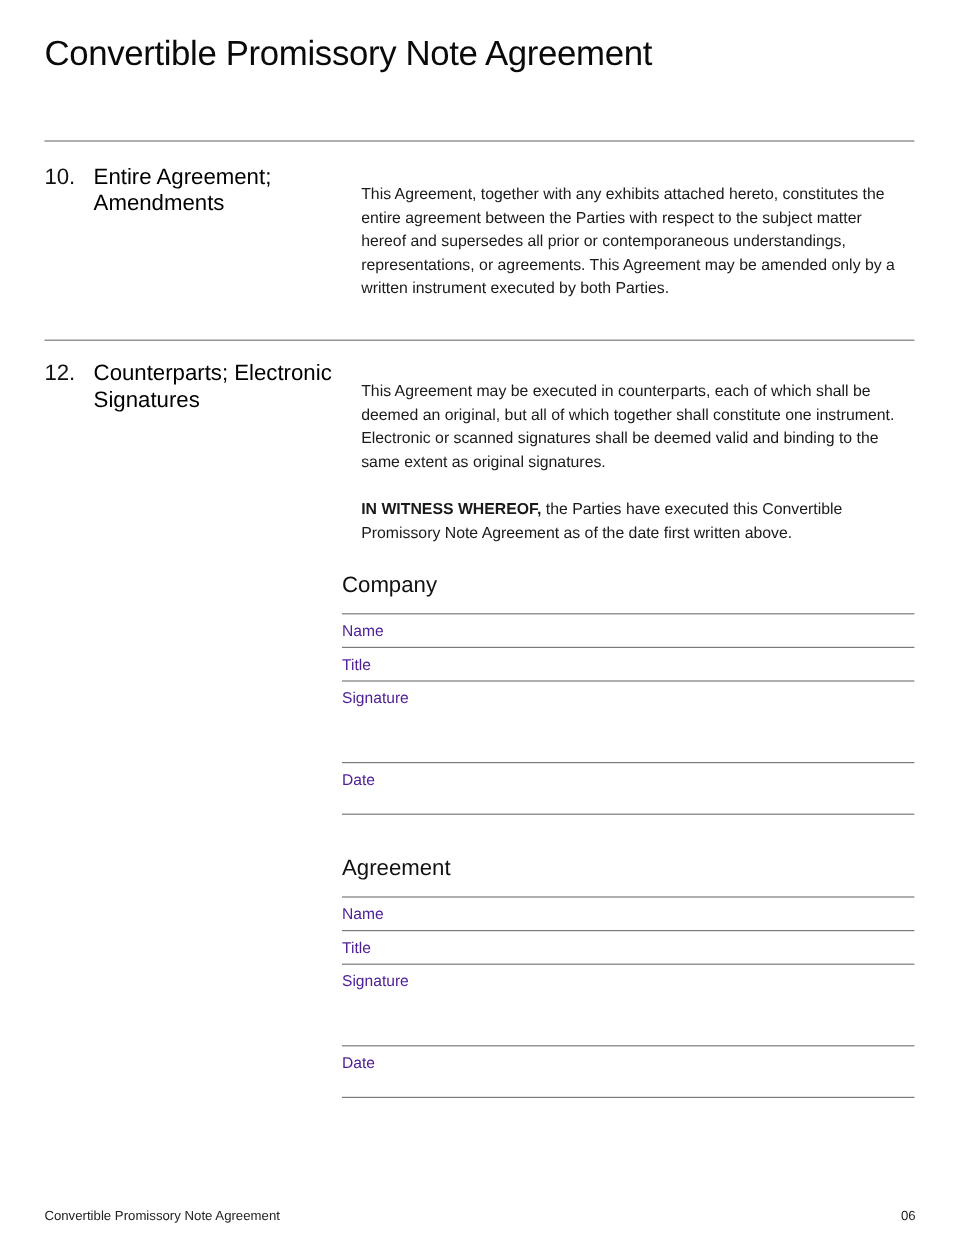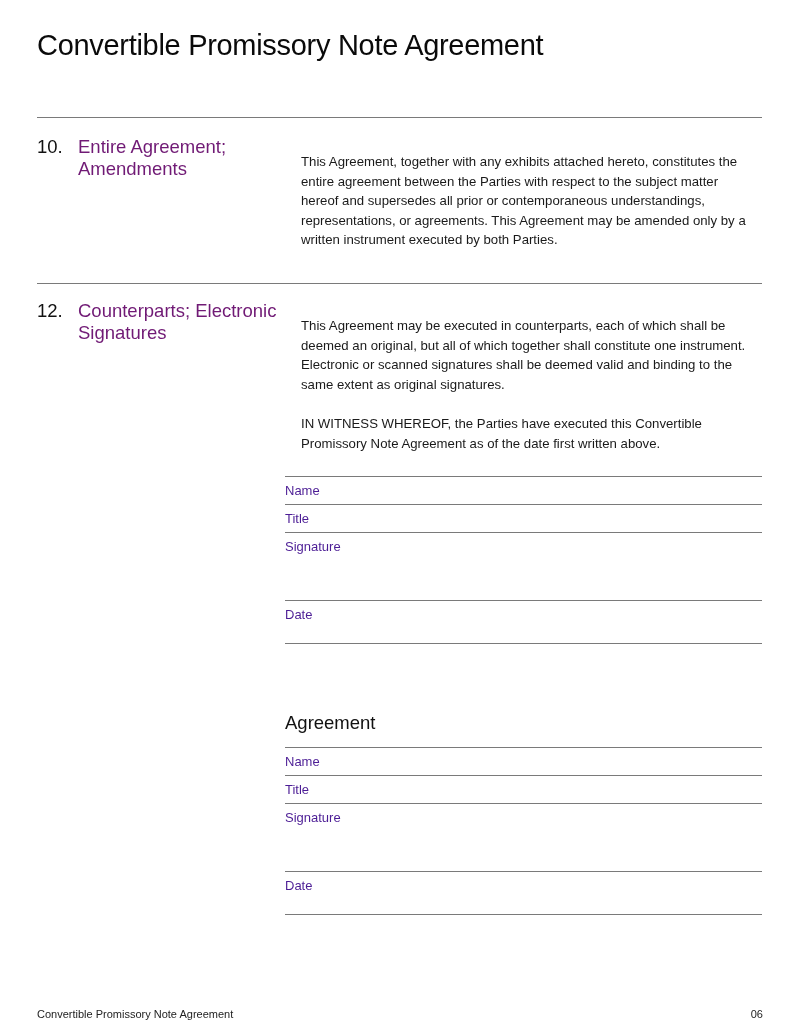--- a/index.html
+++ b/index.html
@@ -46,39 +46,39 @@
       line-height: 22px;
       color: #111;
     }
     .section-heading {
       position: absolute;
       left: 41px;
       top: 0;
       width: 200px;
       font-size: 18.5px;
       line-height: 22px;
-      color: #701a75;
+      color: #000000;
     }
     .section-body {
       position: absolute;
       left: 248px;
       top: 0;
       width: 480px;
       font-size: 13.2px;
       line-height: 19.6px;
       color: #1a1a1a;
     }
     .section-body p {
       margin: 16px;
     }
     .section-body p + p {
       margin-top: 19.6px;
     }
     .strong {
-      font-weight: normal;
+      font-weight: bold;
     }
     .sig-block {
       position: absolute;
       left: 285px;
       width: 477px;
     }
     .sig-heading {
       font-size: 18.5px;
       line-height: 22px;
       color: #111;
@@ -135,20 +135,21 @@
 <div class="section" style="top:300px; height:150px;">
   <div class="section-num">12.</div>
   <div class="section-heading">Counterparts; Electronic Signatures</div>
   <div class="section-body">
     <p>This Agreement may be executed in counterparts, each of which shall be deemed an original, but all of which together shall constitute one instrument. Electronic or scanned signatures shall be deemed valid and binding to the same extent as original signatures.</p>
     <p><span class="strong">IN WITNESS WHEREOF,</span><span> the Parties have executed this Convertible Promissory Note Agreement as of the date first written above.</span></p>
   </div>
 </div>
 
 <div class="sig-block" style="top:476px;">
+  <div class="sig-heading">Company</div>
   <div class="sig-row"><span>Name</span></div>
   <div class="sig-row"><span>Title</span></div>
   <div class="sig-row tall"><span>Signature</span></div>
   <div class="sig-row last"><span>Date</span></div>
 </div>
 
 <div class="sig-block" style="top:712px;">
   <div class="sig-heading">Agreement</div>
   <div class="sig-row"><span>Name</span></div>
   <div class="sig-row"><span>Title</span></div>

